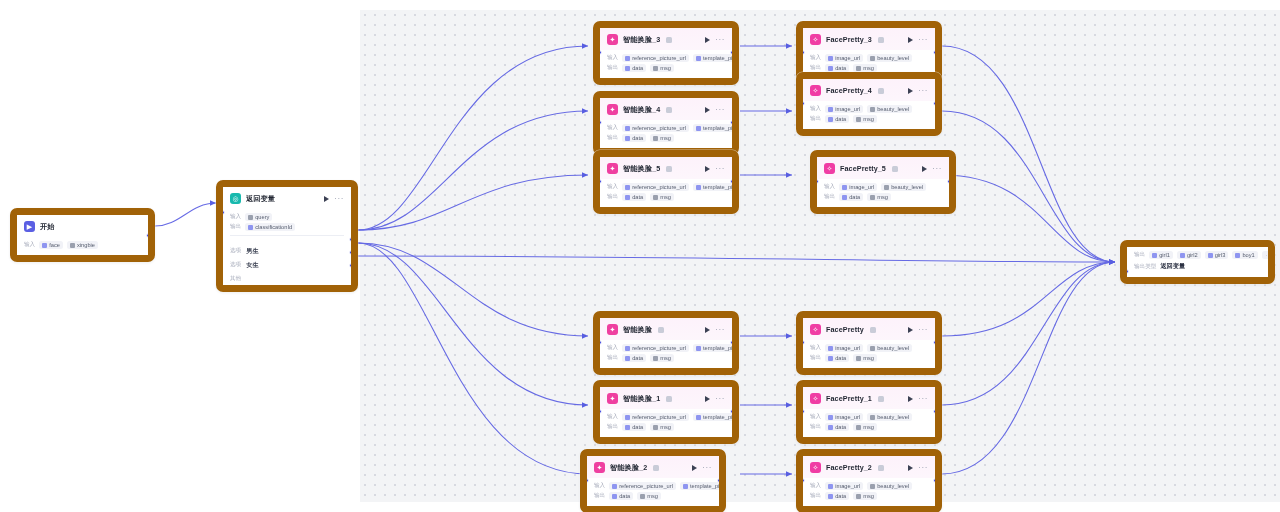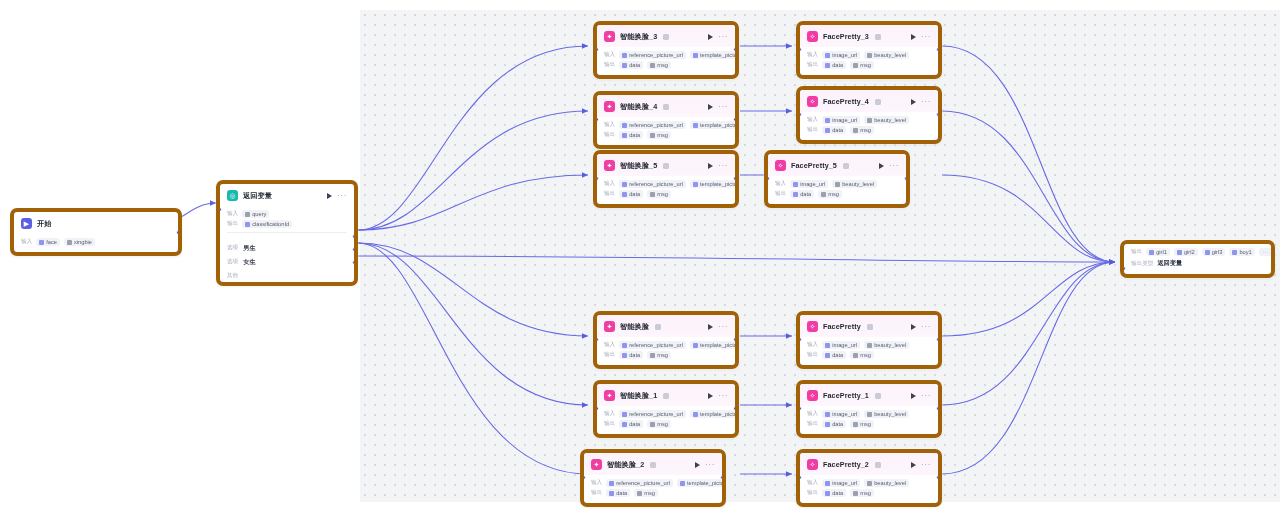--- a/index.html
+++ b/index.html
@@ -23,21 +23,21 @@
     background-image: radial-gradient(#d7d9e0 0.9px, transparent 0.9px);
     background-size: 10px 10px;
     background-position: 0 0;
   }
   #edges { position: absolute; left: 0; top: 0; width: 1280px; height: 512px; pointer-events: none; }
 
   
   .node {
     position: absolute;
     background: #ffffff;
-    border: 4px solid #a16207;
+    border: 7px solid #a16207;
     border-radius: 7px;
     box-shadow: 0 1px 3px rgba(20,22,40,0.07), 0 0 0 0.5px rgba(255,255,255,0.6);
     overflow: hidden;
   }
   .node-head {
     display: flex; align-items: center; gap: 5px;
     padding: 6px 7px 5px 7px;
   }
   .node-head.tinted { background: linear-gradient(180deg,#fdf2fb 0%, #fdf6fc 100%); }
   .node-ico {
@@ -138,21 +138,21 @@
 
       <path d="M942,46 C1040,46 1040,262 1115,262"></path>
       <path d="M942,111 C1040,111 1045,262 1115,262"></path>
       <path d="M942,175 C1045,175 1050,262 1115,262"></path>
       <path d="M942,336 C1045,336 1050,262 1115,262"></path>
       <path d="M942,405 C1040,405 1045,262 1115,262"></path>
       <path d="M942,474 C1040,474 1040,262 1115,262"></path>
     </g>
   </svg>
 
-  <div class="node" id="node-start" style="left:10px; top:208px; width:172px;">
+  <div class="node" id="node-start" style="left:10px; top:208px; width:145px;">
     <div class="node-head">
       <span class="node-ico ico-start">▶</span>
       <span class="node-title">开始</span>
     </div>
     <div class="node-body">
       <div class="io-row">
         <span class="io-label">输入</span>
         <span class="chip">
             <i class="t"></i>
             <span>face</span>
@@ -461,21 +461,21 @@
         <span class="chip">
             <i class="t str"></i>
             <span>msg</span>
           </span>
       </div>
     </div>
     <div class="port in" style="top:22px;"></div>
     <div class="port out" style="top:22px;"></div>
   </div>
 
-  <div class="node" style="left:796px; top:86px; width:146px;">
+  <div class="node" style="left:796px; top:72px; width:146px;">
     <div class="node-head tinted">
       <span class="node-ico ico-pretty">✧</span>
       <span class="node-title">FacePretty_4</span>
       <span class="node-badge"></span>
       <span class="head-spacer"></span>
       <span class="play-ico"></span>
       <span class="dots-ico">···</span>
     </div>
     <div class="node-body">
       <div class="io-row">
@@ -498,21 +498,21 @@
         <span class="chip">
             <i class="t str"></i>
             <span>msg</span>
           </span>
       </div>
     </div>
     <div class="port in" style="top:22px;"></div>
     <div class="port out" style="top:22px;"></div>
   </div>
 
-  <div class="node" style="left:764px; top:150px; width:146px;">
+  <div class="node" style="left:810px; top:150px; width:146px;">
     <div class="node-head tinted">
       <span class="node-ico ico-pretty">✧</span>
       <span class="node-title">FacePretty_5</span>
       <span class="node-badge"></span>
       <span class="head-spacer"></span>
       <span class="play-ico"></span>
       <span class="dots-ico">···</span>
     </div>
     <div class="node-body">
       <div class="io-row">

